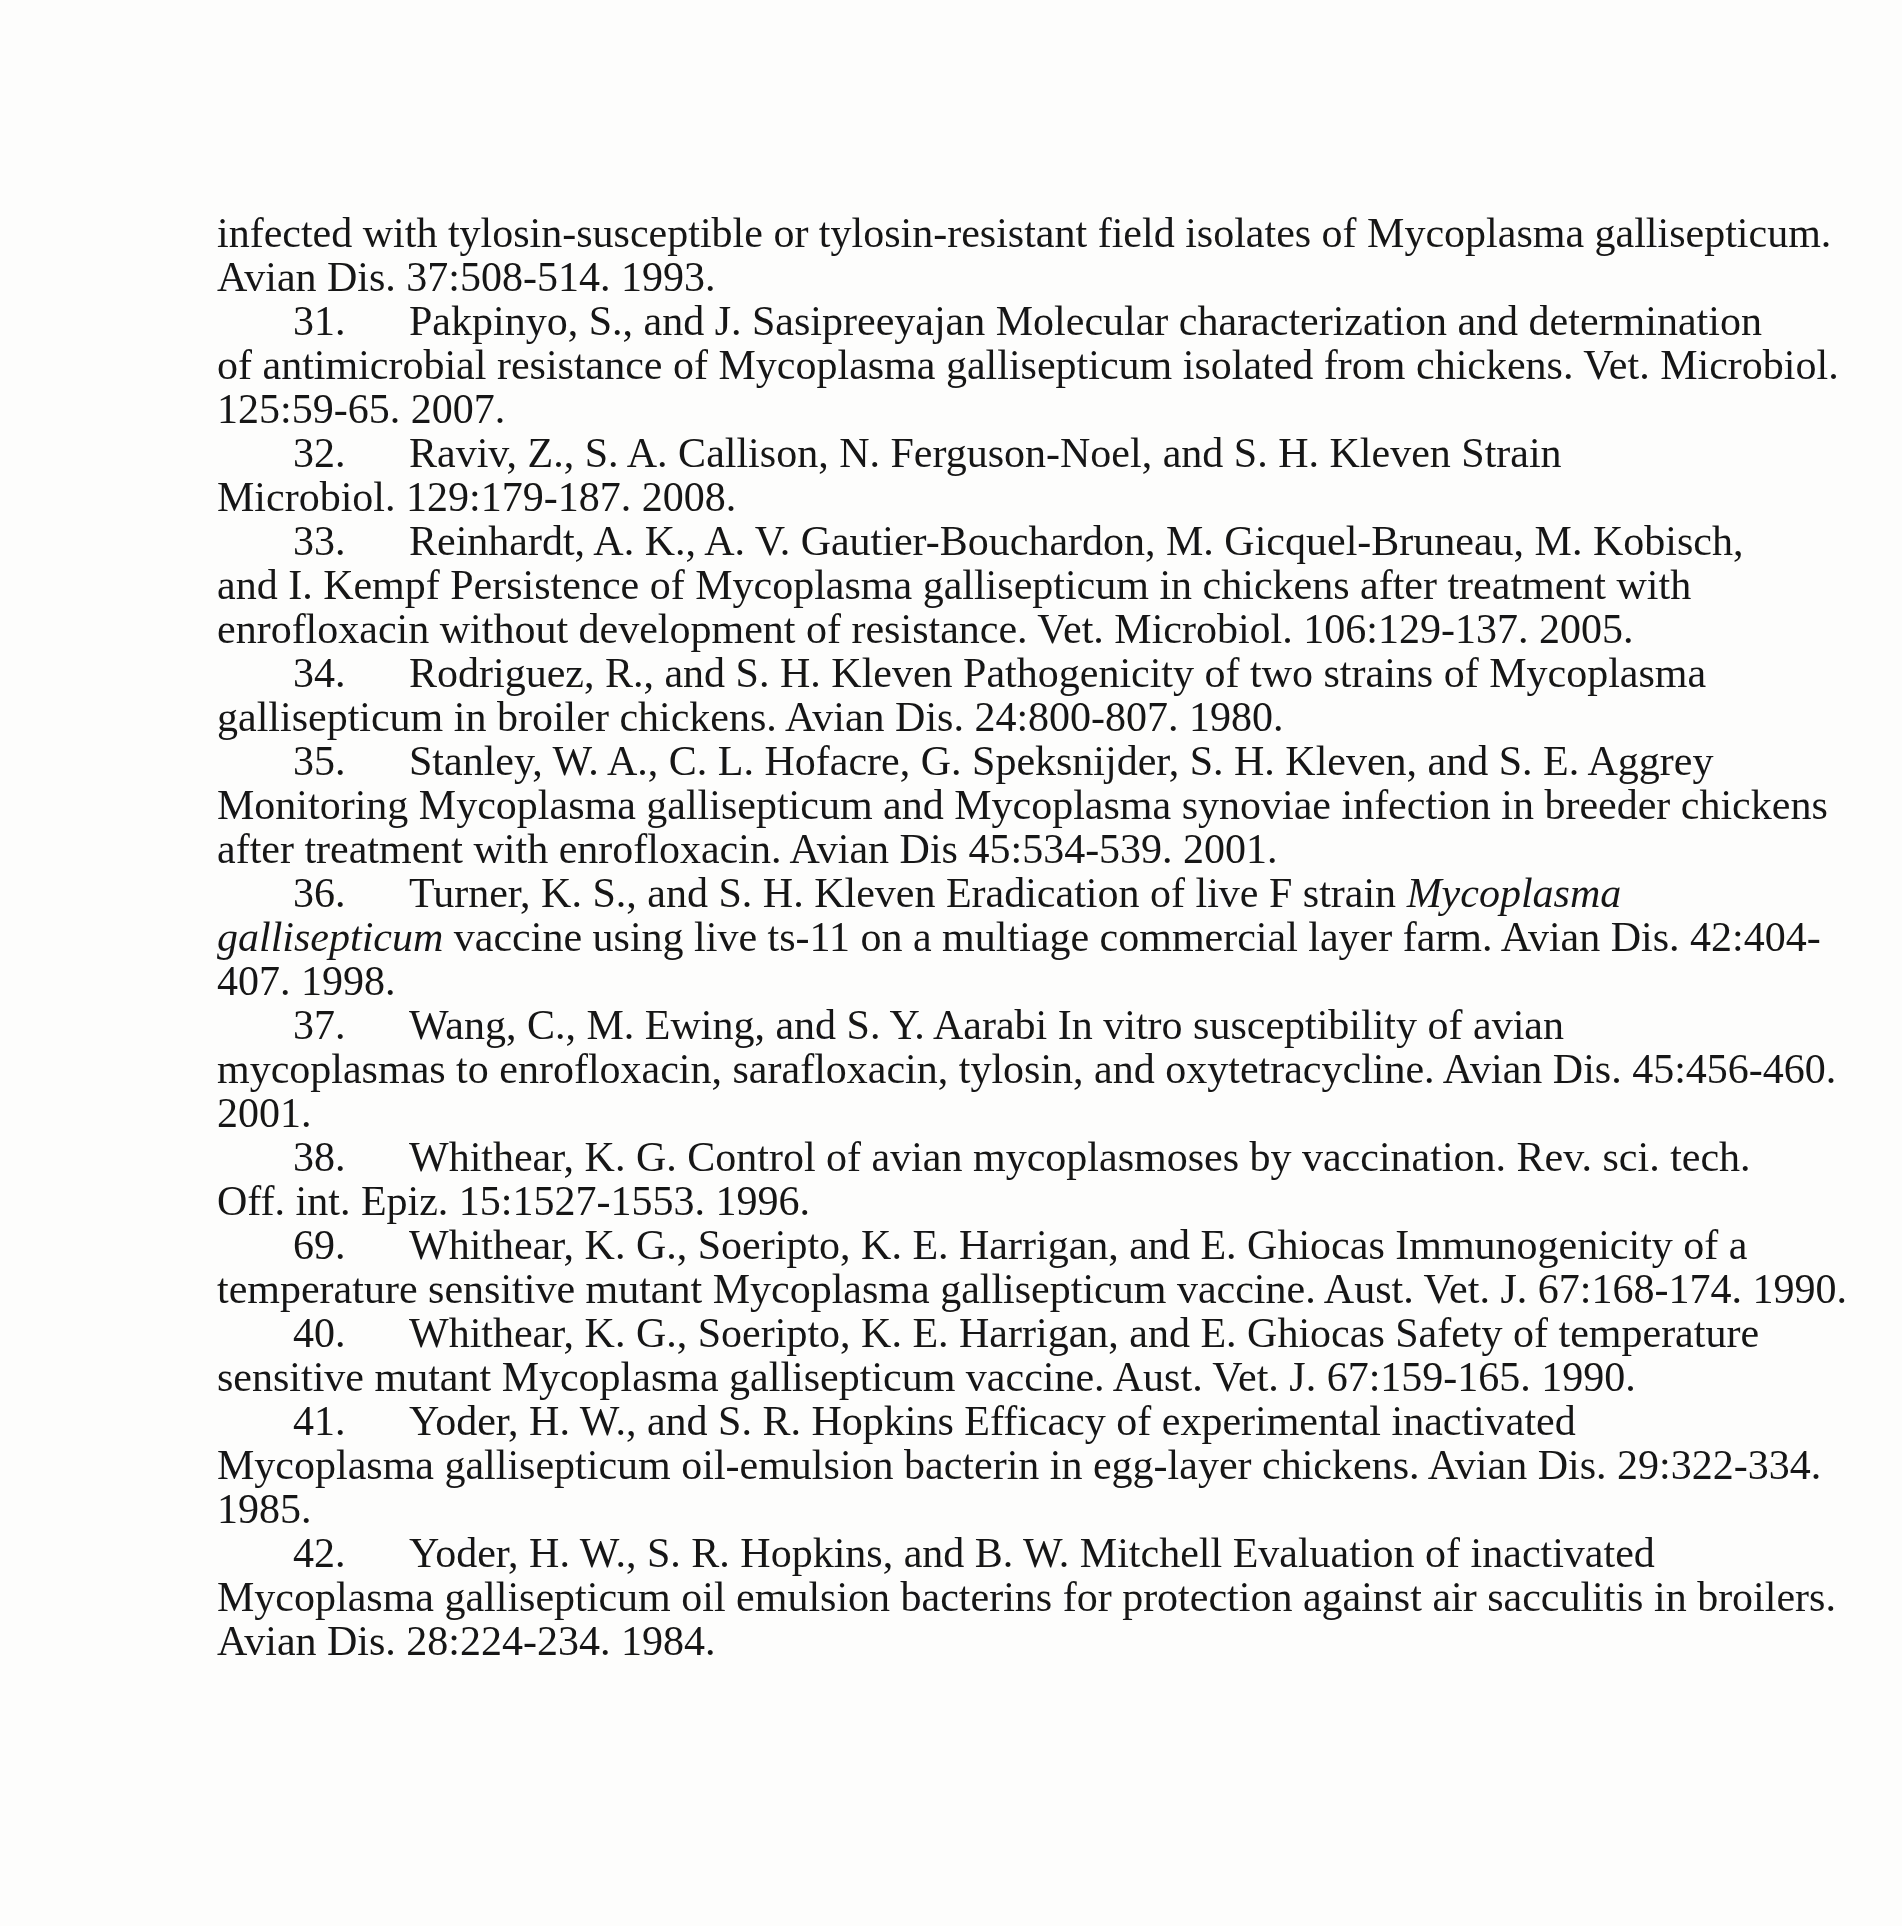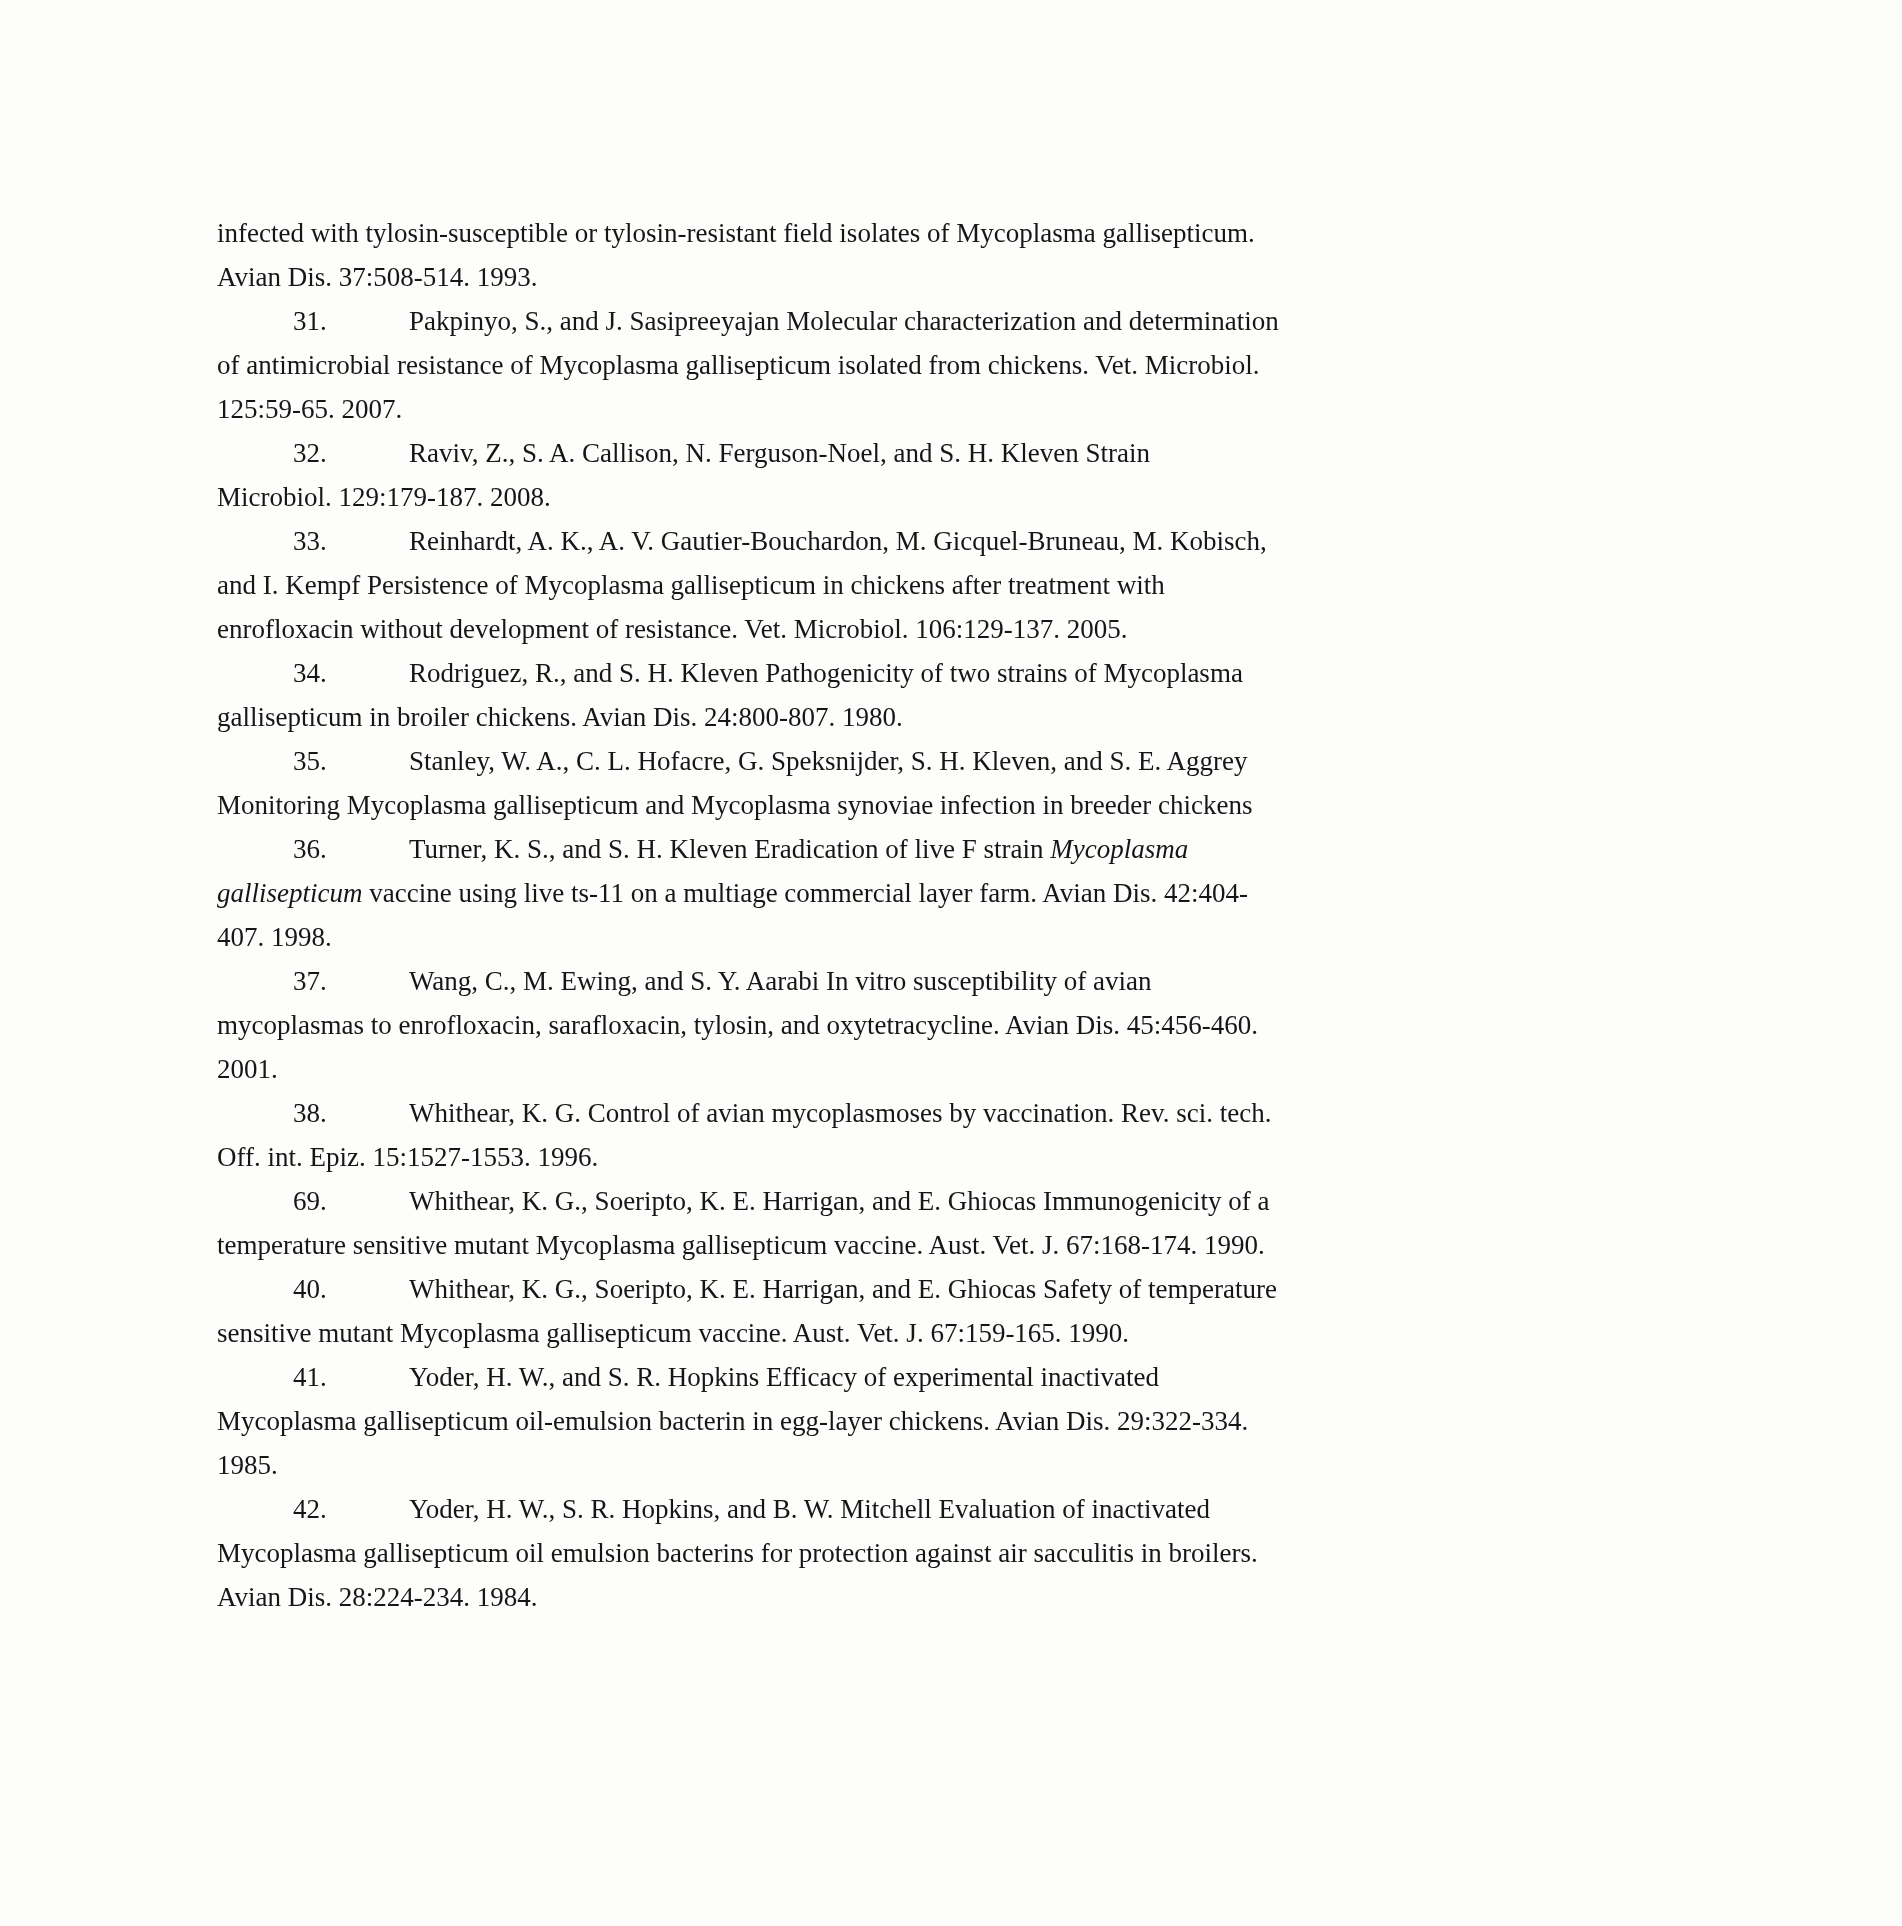--- a/index.html
+++ b/index.html
@@ -17,21 +17,21 @@
   }
   .page {
     position: absolute;
     inset: 0;
   }
   .text-block {
     position: absolute;
     left: 217px;
     top: 211px;
     width: 1497px;
-    font-size: 27px;
+    font-size: 42px;
     line-height: 44px;
   }
   .line {
     white-space: pre;
     height: 44px;
   }
   .ref-num {
     display: inline-block;
     margin-left: 76px;
     width: 116px;
@@ -52,20 +52,21 @@
       <div class="line"><span>125:59-65. 2007.</span></div>
       <div class="line"><span class="ref-num">32.</span><span>Raviv, Z., S. A. Callison, N. Ferguson-Noel, and S. H. Kleven Strain</span></div>
       <div class="line"><span>Microbiol. 129:179-187. 2008.</span></div>
       <div class="line"><span class="ref-num">33.</span><span>Reinhardt, A. K., A. V. Gautier-Bouchardon, M. Gicquel-Bruneau, M. Kobisch,</span></div>
       <div class="line"><span>and I. Kempf Persistence of Mycoplasma gallisepticum in chickens after treatment with</span></div>
       <div class="line"><span>enrofloxacin without development of resistance. Vet. Microbiol. 106:129-137. 2005.</span></div>
       <div class="line"><span class="ref-num">34.</span><span>Rodriguez, R., and S. H. Kleven Pathogenicity of two strains of Mycoplasma</span></div>
       <div class="line"><span>gallisepticum in broiler chickens. Avian Dis. 24:800-807. 1980.</span></div>
       <div class="line"><span class="ref-num">35.</span><span>Stanley, W. A., C. L. Hofacre, G. Speksnijder, S. H. Kleven, and S. E. Aggrey</span></div>
       <div class="line"><span>Monitoring Mycoplasma gallisepticum and Mycoplasma synoviae infection in breeder chickens</span></div>
+      <div class="line"><span>after treatment with enrofloxacin. Avian Dis 45:534-539. 2001.</span></div>
       <div class="line"><span class="ref-num">36.</span><span>Turner, K. S., and S. H. Kleven Eradication of live F strain </span><span class="italic">Mycoplasma</span></div>
       <div class="line"><span class="italic">gallisepticum</span><span> vaccine using live ts-11 on a multiage commercial layer farm. Avian Dis. 42:404-</span></div>
       <div class="line"><span>407. 1998.</span></div>
       <div class="line"><span class="ref-num">37.</span><span>Wang, C., M. Ewing, and S. Y. Aarabi In vitro susceptibility of avian</span></div>
       <div class="line"><span>mycoplasmas to enrofloxacin, sarafloxacin, tylosin, and oxytetracycline. Avian Dis. 45:456-460.</span></div>
       <div class="line"><span>2001.</span></div>
       <div class="line"><span class="ref-num">38.</span><span>Whithear, K. G. Control of avian mycoplasmoses by vaccination. Rev. sci. tech.</span></div>
       <div class="line"><span>Off. int. Epiz. 15:1527-1553. 1996.</span></div>
       <div class="line"><span class="ref-num">69.</span><span>Whithear, K. G., Soeripto, K. E. Harrigan, and E. Ghiocas Immunogenicity of a</span></div>
       <div class="line"><span>temperature sensitive mutant Mycoplasma gallisepticum vaccine. Aust. Vet. J. 67:168-174. 1990.</span></div>

